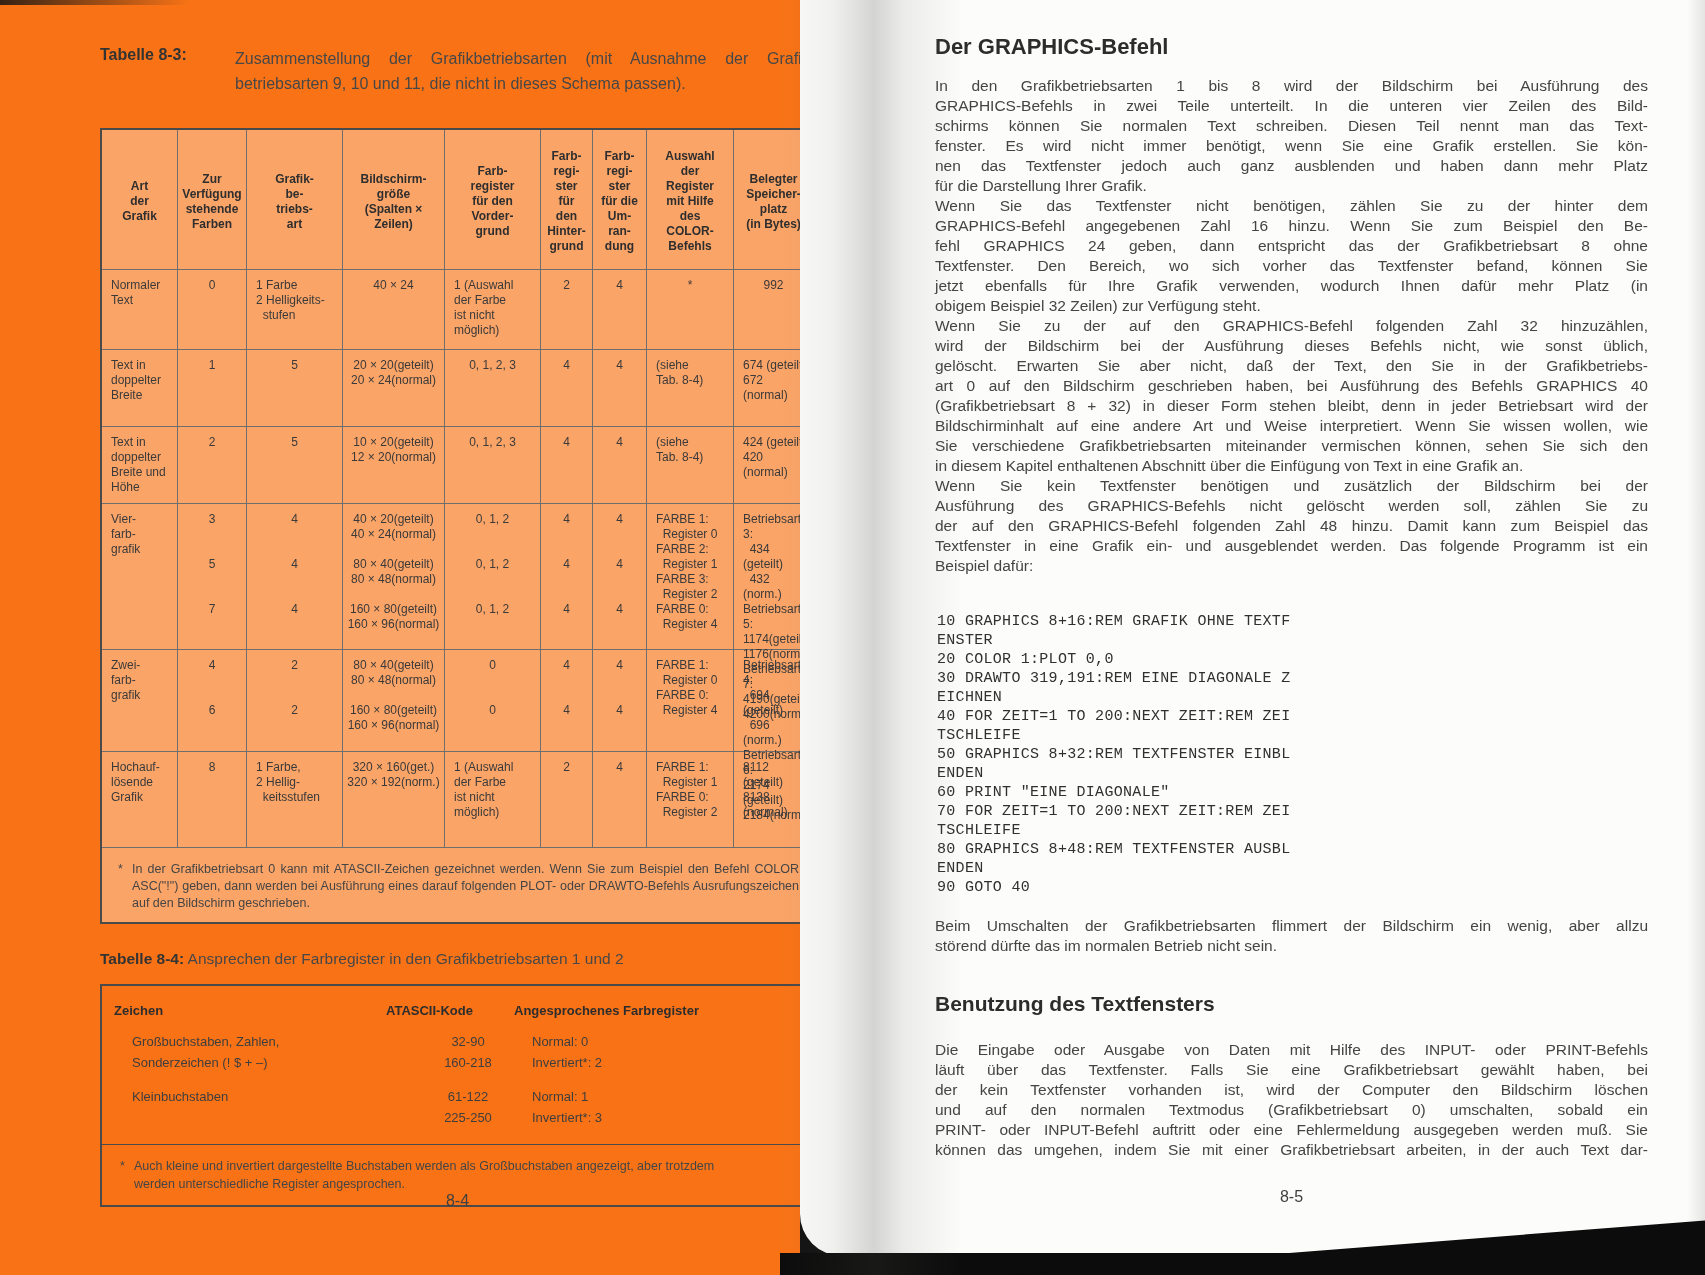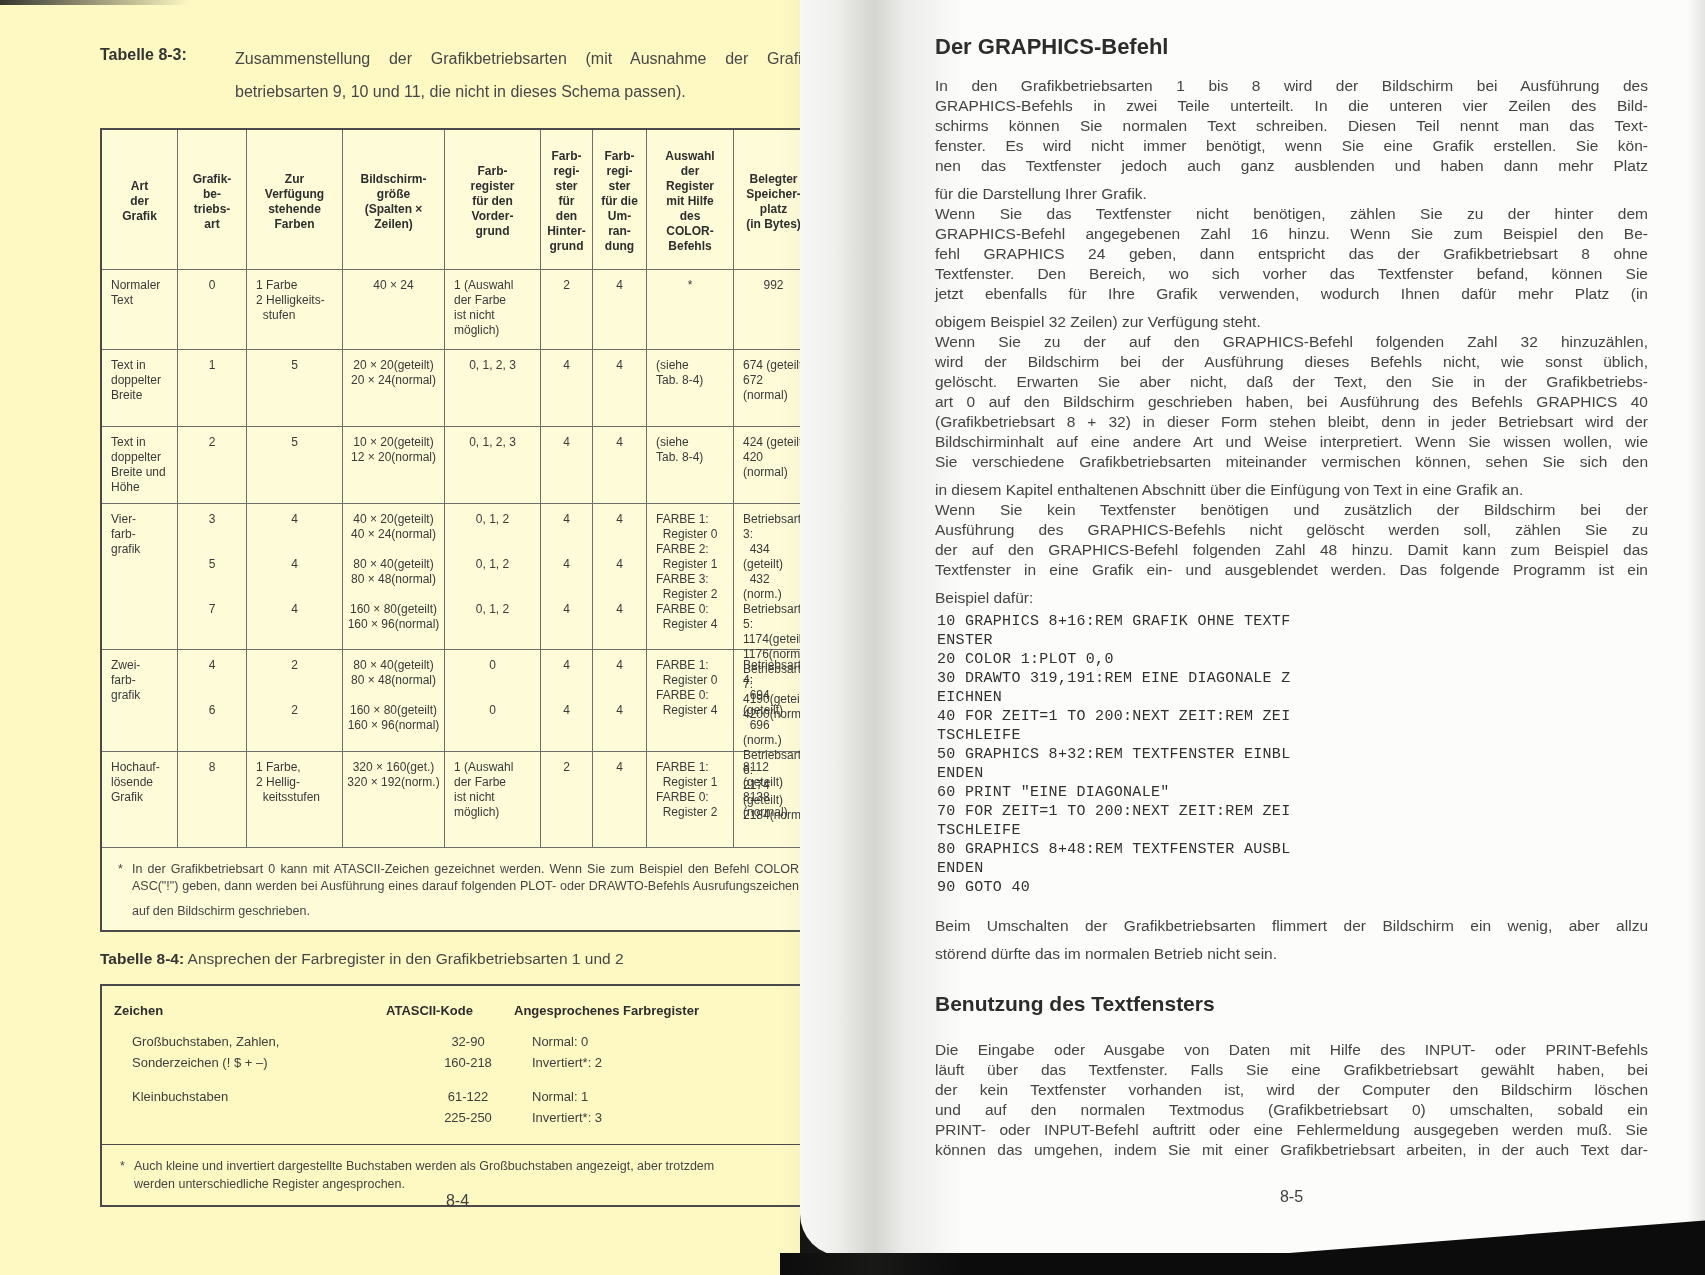--- a/index.html
+++ b/index.html
@@ -3,21 +3,21 @@
 <meta charset="utf-8">
 <style>
   html,body { margin:0; padding:0; background:#111; }
   .canvas {
     position:relative; width:1705px; height:1275px; overflow:hidden;
     background:#f6f6f3;
     font-family:"Liberation Sans", sans-serif;
     color:#3e3e3e;
   }
   .page { position:absolute; top:0; }
-  .page-left  { left:0; width:800px; height:1275px; background:#fef9c3; z-index:2; }
+  .page-left  { left:0; width:800px; height:1275px; background:#f97316; z-index:2; }
   .page-right { left:800px; width:905px; height:1256px; background:#fcfcfa;
                 border-bottom-left-radius:42px; z-index:3; }
   .page-right::after{ content:""; position:absolute; right:0; top:0; width:18px; height:100%;
                 background:linear-gradient(to right, rgba(0,0,0,0), rgba(120,120,115,0.18)); }
   
   .spine-patch { position:absolute; left:780px; top:1148px; width:140px; height:127px; background:#121212; z-index:2; }
   .bottom-strip { position:absolute; left:780px; top:1253px; width:925px; height:22px; background:#0c0c0c; z-index:5; }
   .bottom-wedge { position:absolute; left:1010px; top:1210px; width:695px; height:65px; background:#0c0c0c;
                   clip-path:polygon(0% 100%, 100% 16%, 100% 100%); z-index:5; }
   .gutter { position:absolute; left:778px; top:0; width:185px; height:1275px; z-index:6; pointer-events:none;
@@ -25,21 +25,21 @@
                        rgba(70,70,64,0.22) 52%, rgba(90,90,84,0.10) 68%, rgba(0,0,0,0) 100%); }
   .top-smudge { position:absolute; left:0; top:0; width:190px; height:5px; z-index:6;
             background:linear-gradient(to right, rgba(20,20,20,0.85), rgba(20,20,20,0)); }
 
   .ln { white-space:pre-wrap; }
 
   
   .cap1-label { position:absolute; left:100px; top:46px; font-weight:bold; font-size:16px; color:#333; }
   .cap1-text  { position:absolute; left:235px; top:46px; width:580px; font-size:16px; line-height:25px; color:#474747; }
   .jp .ln { text-align:justify; text-align-last:justify; }
-  .jp .ln:last-child { text-align-last:left;margin-top:8px; }
+  .jp .ln:last-child { text-align-last:left; }
   .jall .ln { text-align:justify; text-align-last:justify; }
 
   
   .t1 { position:absolute; left:100px; top:128px; width:715px; border:2px solid #4a4a4a;
         box-sizing:border-box; background:rgba(255,255,255,0.35); font-size:12px; line-height:15px; color:#3a3a3a; }
   .trow { display:grid; grid-template-columns:76px 69px 96px 102px 96px 52px 54px 87px 1fr;
           border-bottom:1px solid #6e6e6e; box-sizing:border-box; }
   .trow > div { border-right:1px solid #6e6e6e; box-sizing:border-box; padding:8px 4px 4px 4px; }
   .trow > div:last-child { border-right:none; }
   .th { display:flex; flex-direction:column; justify-content:center; align-items:center;
@@ -99,30 +99,30 @@
       </div>
 
     <div class="t1">
       <div class="trow hrow">
         <div class="th">
             <div class="ln">Art</div>
             <div class="ln">der</div>
             <div class="ln">Grafik</div>
           </div>
         <div class="th">
+            <div class="ln">Zur</div>
+            <div class="ln">Verfügung</div>
+            <div class="ln">stehende</div>
+            <div class="ln">Farben</div>
+          </div>
+        <div class="th">
             <div class="ln">Grafik-</div>
             <div class="ln">be-</div>
             <div class="ln">triebs-</div>
             <div class="ln">art</div>
-          </div>
-        <div class="th">
-            <div class="ln">Zur</div>
-            <div class="ln">Verfügung</div>
-            <div class="ln">stehende</div>
-            <div class="ln">Farben</div>
           </div>
         <div class="th">
             <div class="ln">Bildschirm-</div>
             <div class="ln">größe</div>
             <div class="ln">(Spalten ×</div>
             <div class="ln">Zeilen)</div>
           </div>
         <div class="th">
             <div class="ln">Farb-</div>
             <div class="ln">register</div>

